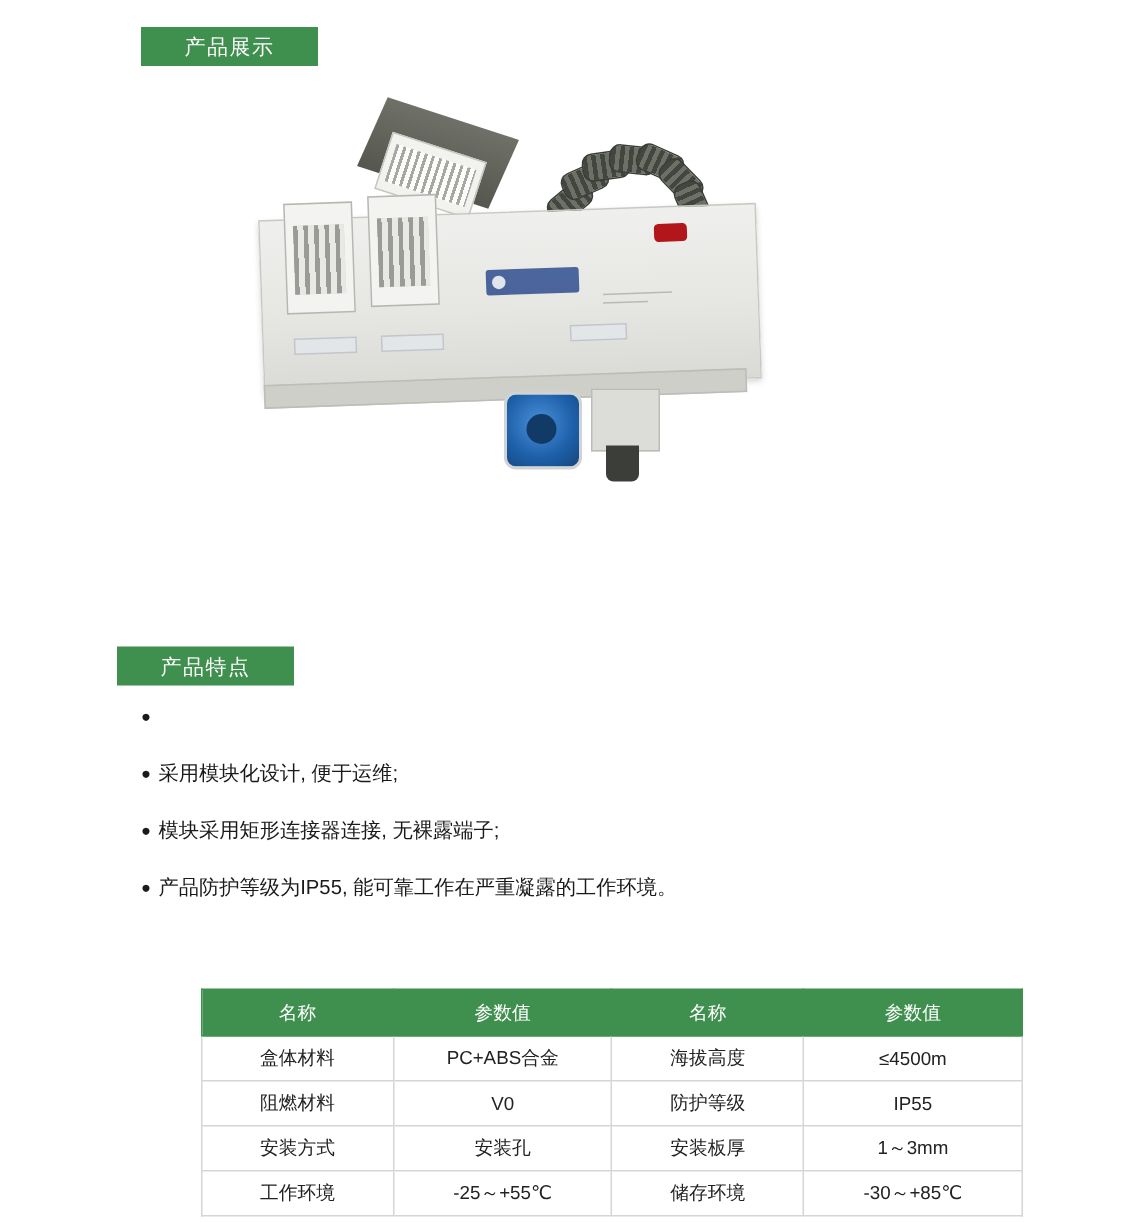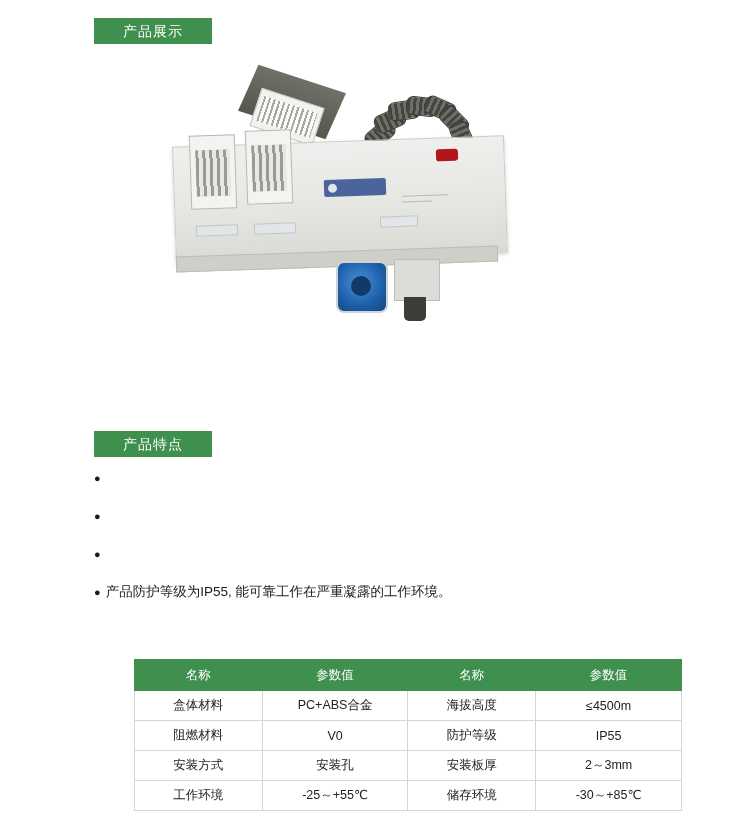--- a/index.html
+++ b/index.html
@@ -30,21 +30,21 @@
     color: #ffffff;
     font-size: 14px;
     line-height: 26px;
     text-align: center;
     letter-spacing: 1px;
     padding: 0 14px;
     box-sizing: border-box;
     white-space: nowrap;
   }
   .section-tag.t1 { left: 94px; top: 18px; width: 118px; }
-  .section-tag.t2 { left: 94px; top: 431px; width: 118px; }
+  .section-tag.t2 { left: 78px; top: 431px; width: 118px; }
   .section-tag.t3 { left: 94px; top: 607px; width: 118px; }
 
   
   .product-photo {
     position: absolute;
     left: 150px;
     top: 75px;
     width: 440px;
     height: 290px;
   }
@@ -325,23 +325,25 @@
   </div>
 
   <div class="section-tag t2">产品特点</div>
 
   <div class="features">
     <div class="feature-item">
       <span class="bullet">●</span>
     </div>
     <div class="feature-item">
       <span class="bullet">●</span>
+      <span>采用模块化设计, 便于运维;</span>
     </div>
     <div class="feature-item">
       <span class="bullet">●</span>
+      <span>模块采用矩形连接器连接, 无裸露端子;</span>
     </div>
     <div class="feature-item">
       <span class="bullet">●</span>
       <span>产品防护等级为IP55, 能可靠工作在严重凝露的工作环境。</span>
     </div>
   </div>
 
 
   <table class="params-table">
     <colgroup>
@@ -368,21 +370,21 @@
       <tr>
         <td>阻燃材料</td>
         <td>V0</td>
         <td>防护等级</td>
         <td>IP55</td>
       </tr>
       <tr>
         <td>安装方式</td>
         <td>安装孔</td>
         <td>安装板厚</td>
-        <td>2～3mm</td>
+        <td>1～3mm</td>
       </tr>
       <tr>
         <td>工作环境</td>
         <td>-25～+55℃</td>
         <td>储存环境</td>
         <td>-30～+85℃</td>
       </tr>
     </tbody>
   </table>
 

